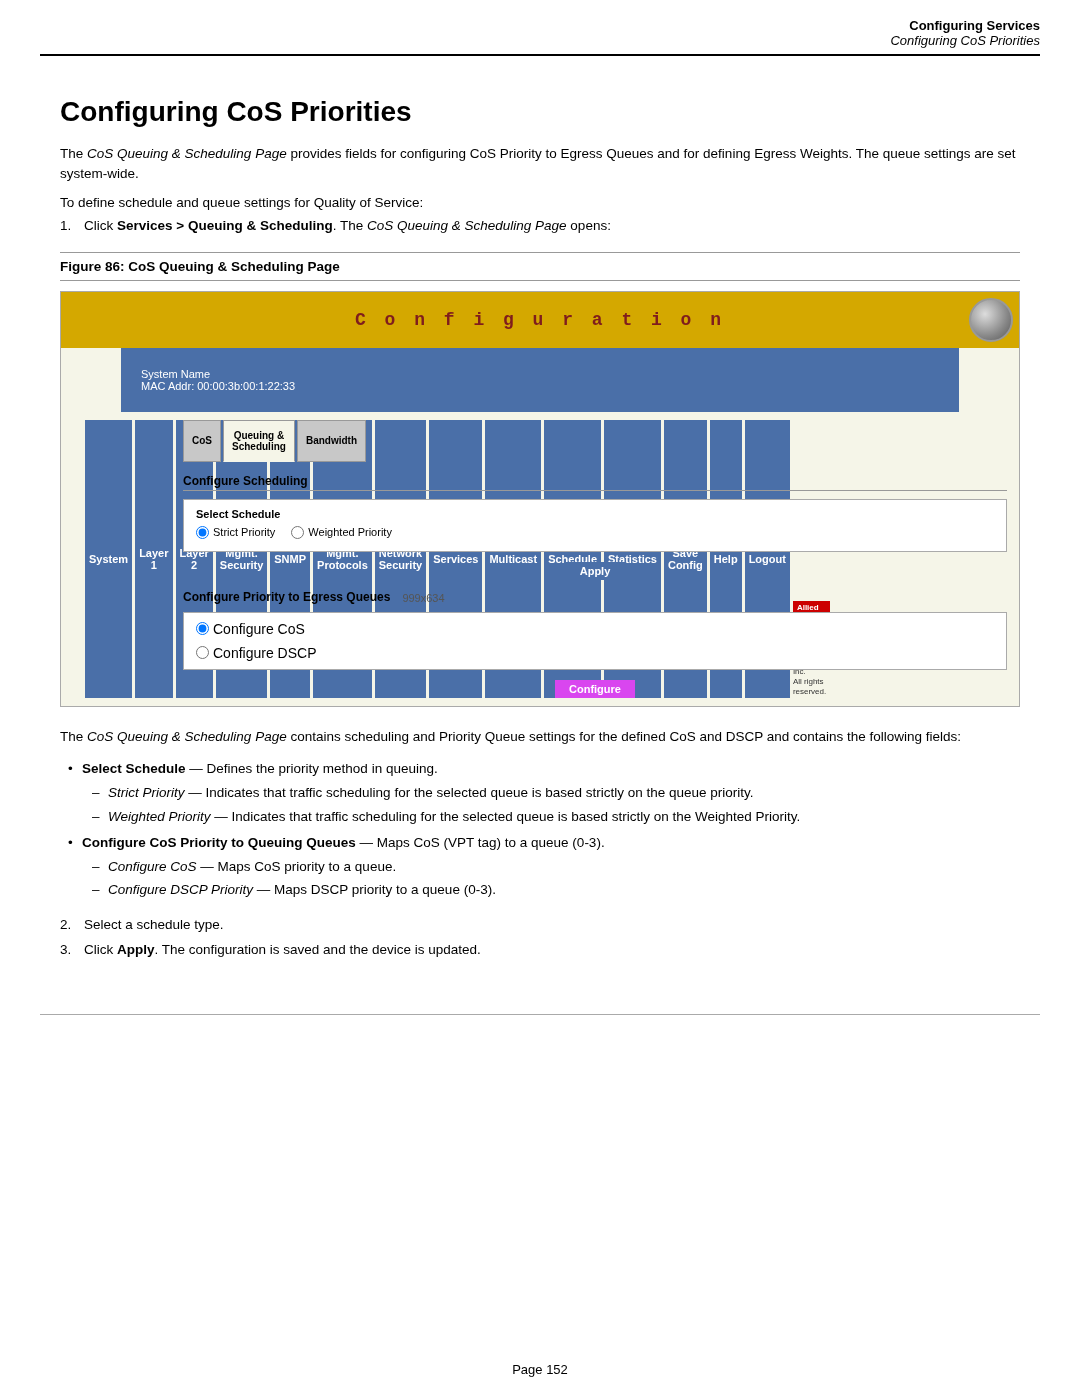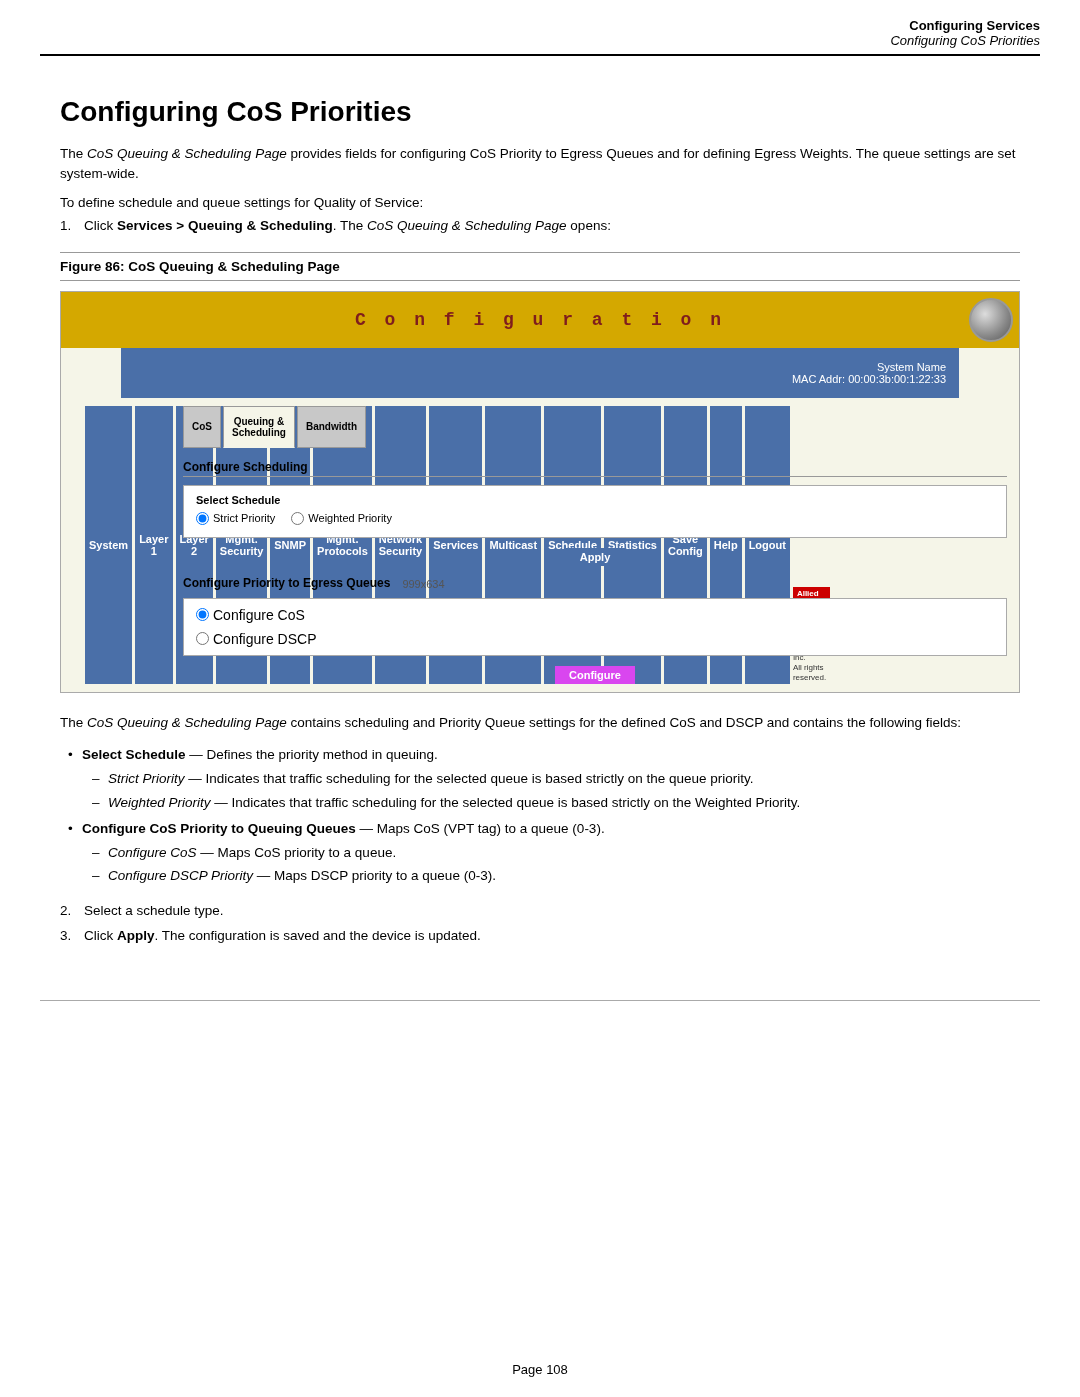--- a/index.html
+++ b/index.html
@@ -126,23 +126,23 @@
       height: 44px;
       border-radius: 50%;
       background: radial-gradient(circle at 35% 35%, #ddd 0%, #888 60%, #555 100%);
       border: 2px solid #999;
       flex-shrink: 0;
     }
 
     .system-name-bar {
       background: #4a6fa8;
       color: #fff;
-      text-align: right;
-      font-size: 11px;
-      padding: 13px;
+      text-align: left;
+      font-size: 11px;
+      padding: 20px;
       margin: 0 60px;
     }
 
     .config-body {
       display: flex;
     }
 
     
     .sidebar {
       width: 110px;
@@ -499,14 +499,14 @@
 
   <ol class="steps-list">
     <li><span class="num" style="position:absolute;left:0;">2.</span>Select a schedule type.</li>
     <li style="margin-top:4px;"><span class="num" style="position:absolute;left:0;">3.</span>Click <strong>Apply</strong>. The configuration is saved and the device is updated.</li>
   </ol>
 
 </div>
 
 <hr class="footer-divider">
 <div class="page-footer">
-  <span>Page 108</span>
+  <span>Page 152</span>
 </div>
 
 </body></html>

